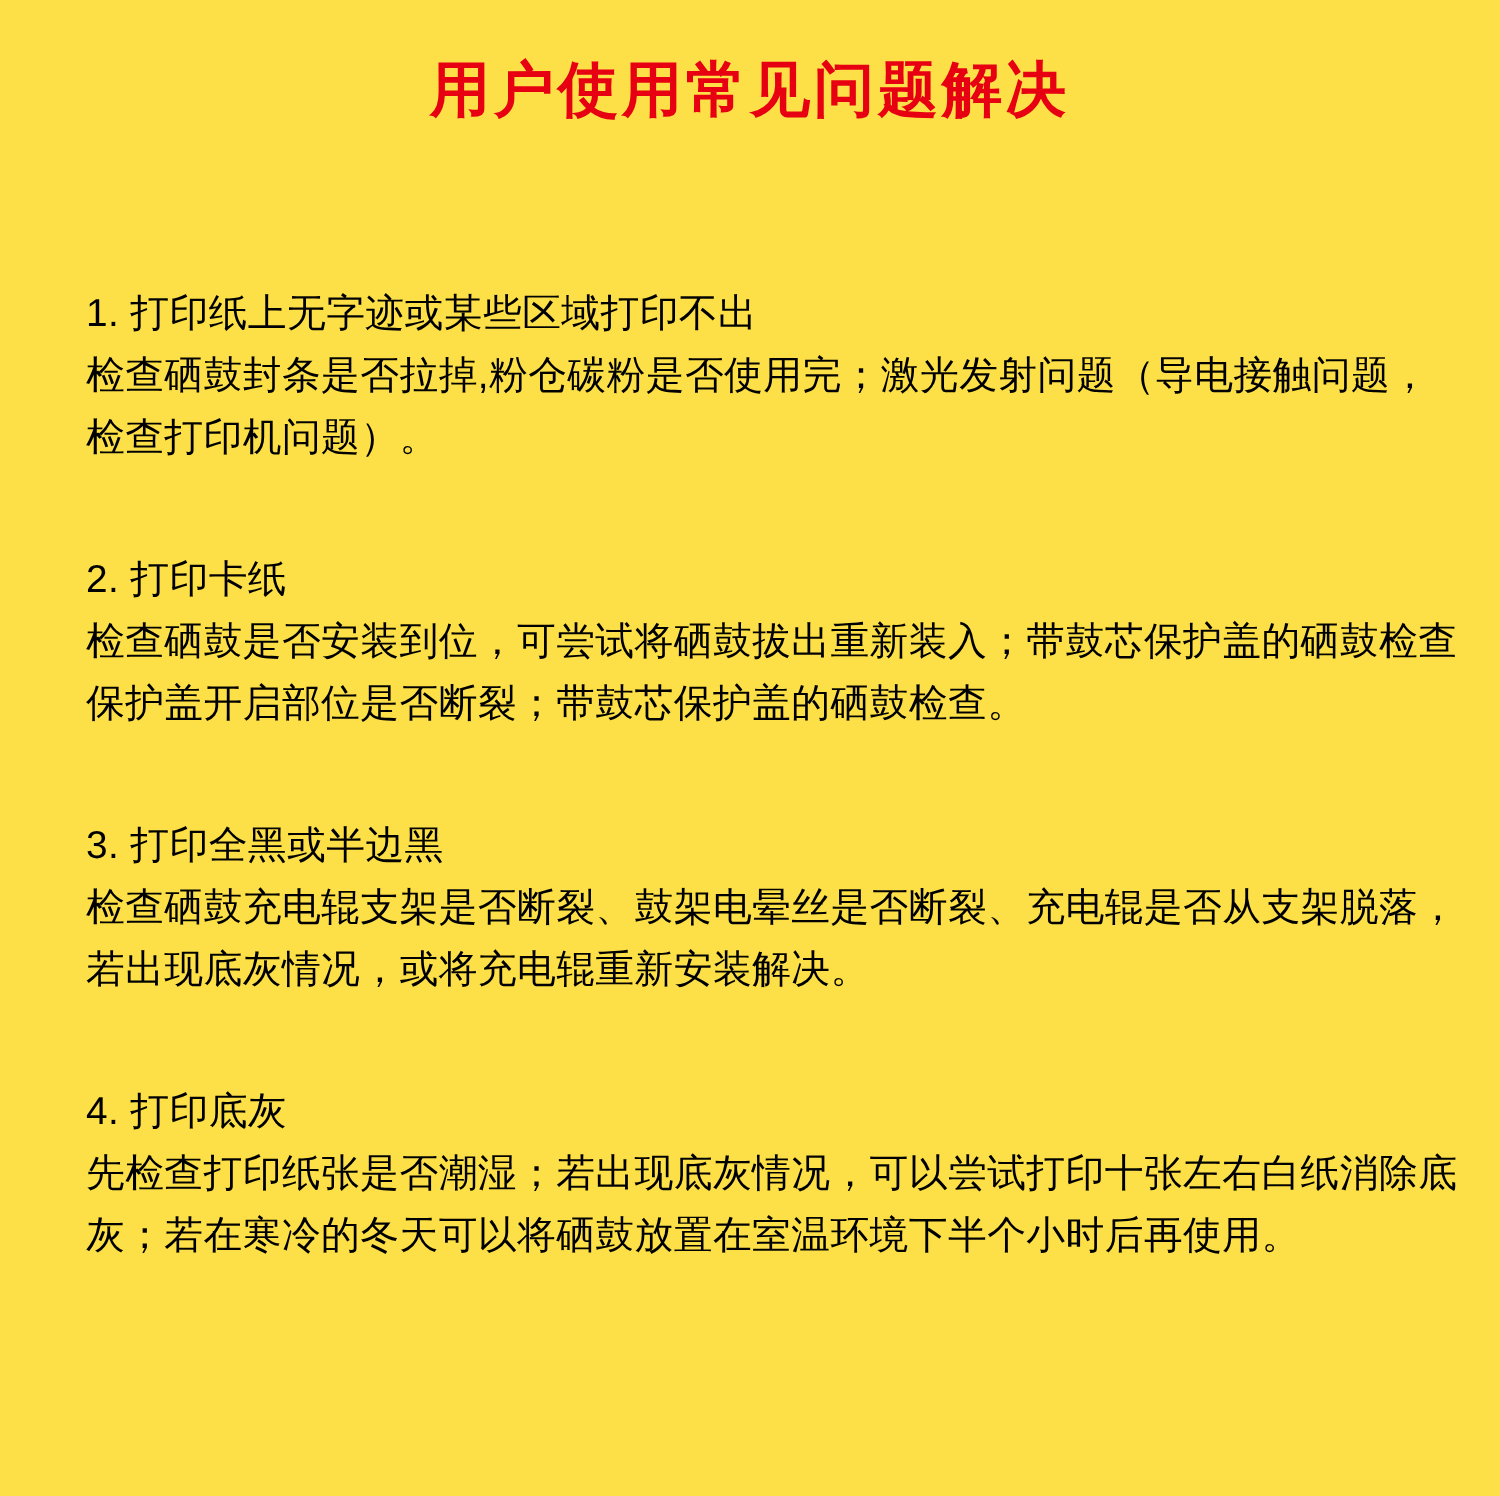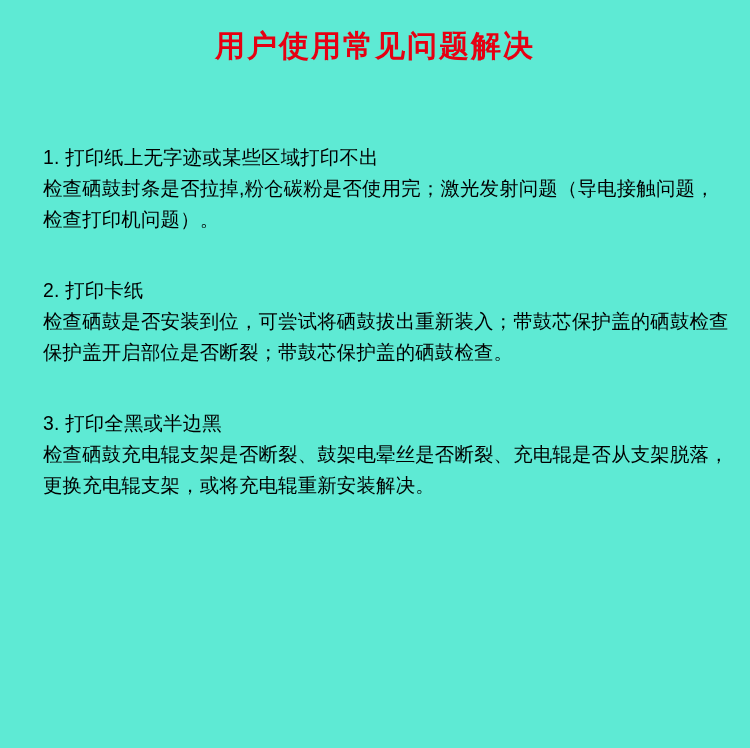--- a/index.html
+++ b/index.html
@@ -7,21 +7,21 @@
     width: 750px;
     height: 748px;
     background: #ffffff;
     font-family: "Liberation Sans", sans-serif;
     overflow: hidden;
   }
   .page {
     position: relative;
     width: 750px;
     height: 748px;
-    background: #5eead4;
+    background: #fde047;
   }
   .title {
     position: absolute;
     top: 29px;
     left: 0;
     right: 0;
     text-align: center;
     font-size: 30px;
     line-height: 34px;
     font-weight: 700;
@@ -62,19 +62,24 @@
 
     <div class="section">
       <div class="section-heading">2. 打印卡纸</div>
       <div class="body-line">检查硒鼓是否安装到位，可尝试将硒鼓拔出重新装入；带鼓芯保护盖的硒鼓检查</div>
       <div class="body-line">保护盖开启部位是否断裂；带鼓芯保护盖的硒鼓检查。</div>
     </div>
 
     <div class="section">
       <div class="section-heading">3. 打印全黑或半边黑</div>
       <div class="body-line">检查硒鼓充电辊支架是否断裂、鼓架电晕丝是否断裂、充电辊是否从支架脱落，</div>
-      <div class="body-line">更换充电辊支架，或将充电辊重新安装解决。</div>
+      <div class="body-line">若出现底灰情况，或将充电辊重新安装解决。</div>
     </div>
 
+    <div class="section">
+      <div class="section-heading">4. 打印底灰</div>
+      <div class="body-line">先检查打印纸张是否潮湿；若出现底灰情况，可以尝试打印十张左右白纸消除底</div>
+      <div class="body-line">灰；若在寒冷的冬天可以将硒鼓放置在室温环境下半个小时后再使用。</div>
+    </div>
 
 
   </div>
 </div>
 
 </body></html>

